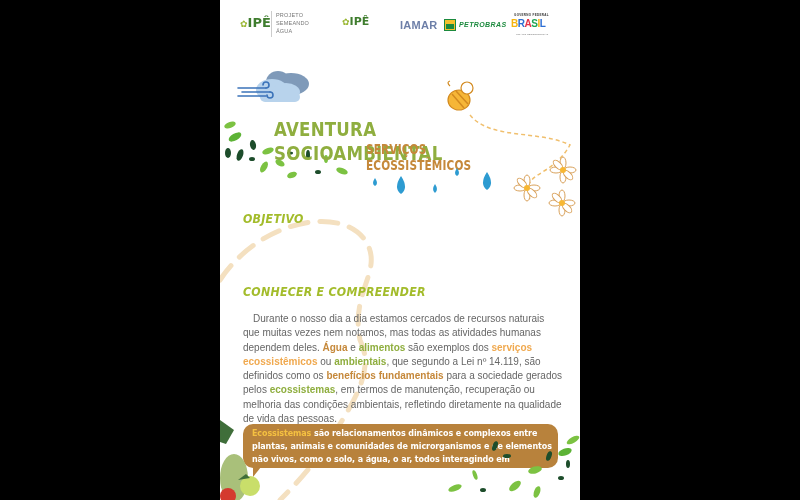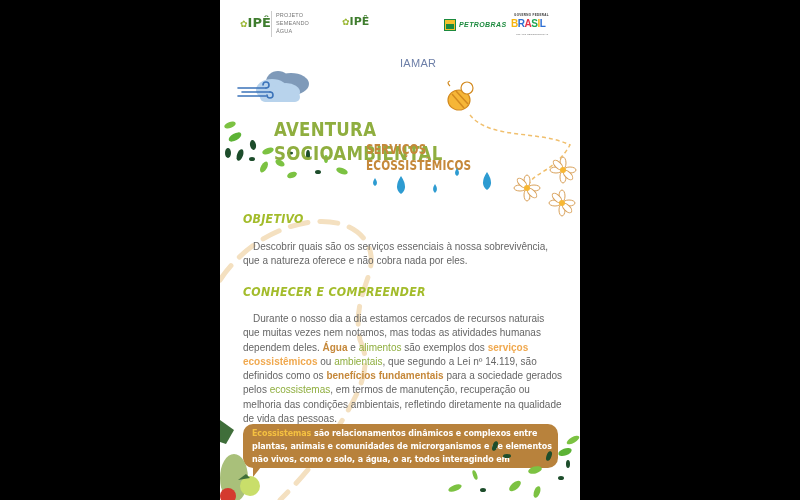--- a/index.html
+++ b/index.html
@@ -13,21 +13,21 @@
     .logo-ipe {
       position: absolute; font-family: "DejaVu Sans", sans-serif; font-weight: bold;
       font-size: 13px; color: #3f7d2e;
     }
     .logo-ipe .leaf { color: #9ab733; font-size: 9px; }
     .proj-divider { position: absolute; left: 51px; top: 3px; width: 1px; height: 26px; background: #ccc; }
     .proj-text {
       position: absolute; left: 56px; top: 3px; font-size: 5.5px; line-height: 8px; color: #777;
       letter-spacing: 0.2px;
     }
-    .iamar { position: absolute; left: 180px; top: 11px; font-size: 11px; font-weight: normal; color: #6d7fa8; letter-spacing: 0.3px; margin-top: 38px; }
+    .iamar { position: absolute; left: 180px; top: 11px; font-size: 11px; font-weight: bold; color: #6d7fa8; letter-spacing: 0.3px; }
     .petro-icon {
       position: absolute; left: 224px; top: 11px; width: 12px; height: 12px; background: #f6c12c;
       border: 1px solid #1c8a3e;
     }
     .petro-icon::after { content: ""; position: absolute; left: 1px; top: 4px; width: 8px; height: 5px; background: #1c8a3e; }
     .petrobras { position: absolute; left: 239px; top: 13px; font-size: 7px; font-style: italic; font-weight: bold; color: #1c8a3e; letter-spacing: 0.4px; }
     .gov-top { position: absolute; left: 294px; top: 5px; font-size: 3px; color: #333; letter-spacing: 0.3px; font-weight: bold; }
     .brasil { position: absolute; left: 291px; top: 9px; font-size: 10px; font-weight: 900; letter-spacing: -0.5px; line-height: 14px; }
     .brasil span:nth-child(1){color:#f6b40e}
     .brasil span:nth-child(2){color:#2d6fd4}
@@ -51,21 +51,21 @@
     }
     .section-title {
       position: absolute; font-family: "DejaVu Sans", sans-serif; font-weight: bold; font-style: italic;
       color: #a3bc2b; font-size: 12.5px; letter-spacing: 0.3px; transform: scaleX(0.88); transform-origin: left;
     }
     .para {
       position: absolute; left: 23px; width: 320px; font-family: "Liberation Sans", sans-serif;
       font-size: 10px; line-height: 14.3px; color: #666;
     }
     .hl-brown { color: #c5883a; font-weight: bold; }
-    .hl-green { color: #8fae3f; font-weight: normal; }
+    .hl-green { color: #8fae3f; font-weight: bold; }
     .hl-lorange { color: #f0a94f; font-weight: bold; }
     .bubble {
       position: absolute; left: 23px; top: 424px; width: 315px; height: 44px;
       background: #b8823c; border-radius: 10px;
       font-family: "DejaVu Sans", sans-serif; font-weight: bold; font-size: 8px; line-height: 13px;
       color: #fff; padding: 3px 5px 0 9px; letter-spacing: -0.1px;
     }
     .bubble .kw { color: #f5c041; }
     .bubble::after {
       content: ""; position: absolute; left: 10px; bottom: -9px; width: 0; height: 0;
@@ -181,21 +181,20 @@
         <ellipse cx="-7" cy="0" rx="6" ry="3"></ellipse>
           <ellipse cx="7" cy="0" rx="6" ry="3"></ellipse>
         <ellipse cx="-5" cy="-5" rx="3" ry="6" transform="rotate(-45 -5 -5)"></ellipse>
           <ellipse cx="5" cy="5" rx="3" ry="6" transform="rotate(-45 5 5)"></ellipse>
         <circle r="3" fill="#f7b733" stroke="none"></circle>
       </g>
     </g>
   </svg>
 
   <div class="section-title" style="left:23px;top:211px;">OBJETIVO</div>
-  <div class="para" style="top:240px;text-indent:10px;">Descobrir quais são os serviços essenciais à nossa sobrevivência, que a natureza oferece e não cobra nada por eles.</div>
 
   <div class="section-title" style="left:23px;top:284px;">CONHECER E COMPREENDER</div>
   <div class="para" style="top:312px;text-indent:10px;">
     <span>Durante o nosso dia a dia estamos cercados de recursos naturais que muitas vezes nem notamos, mas todas as atividades humanas dependem deles. </span><span class="hl-brown">Água</span><span> e </span><span class="hl-green">alimentos</span><span> são exemplos dos </span><span class="hl-lorange">serviços ecossistêmicos</span><span> ou </span><span class="hl-green">ambientais</span><span>, que segundo a Lei nº 14.119, são definidos como os </span><span class="hl-brown">benefícios fundamentais</span><span> para a sociedade gerados pelos </span><span class="hl-green">ecossistemas</span><span>, em termos de manutenção, recuperação ou melhoria das condições ambientais, refletindo diretamente na qualidade de vida das pessoas.</span>
   </div>
 
   <div class="bubble">
     <span class="kw">Ecossistemas</span><span> são relacionamentos dinâmicos e complexos entre plantas, animais e comunidades de microrganismos e de elementos não vivos, como o solo, a água, o ar, todos interagindo em equilíbrio.</span>
   </div>
 

